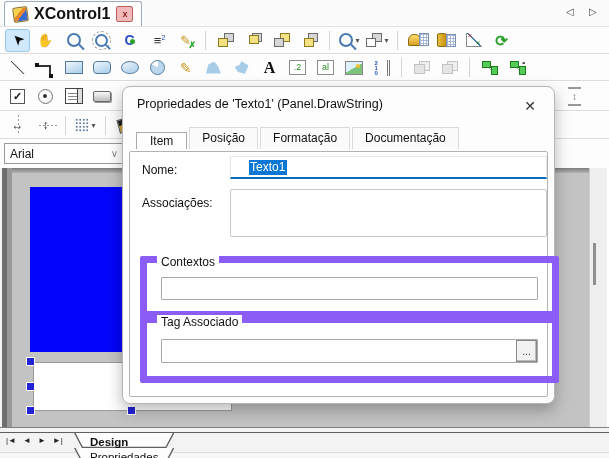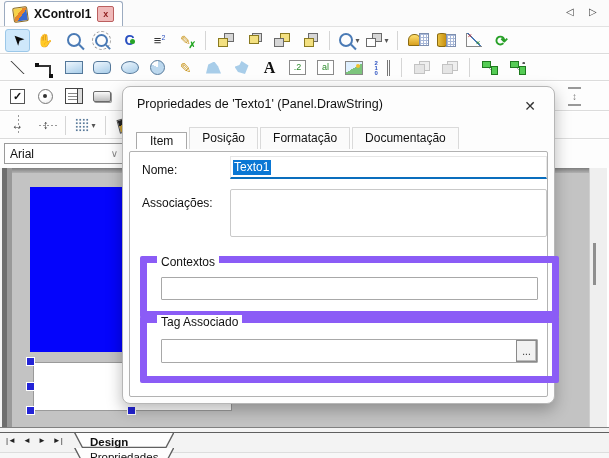--- a/index.html
+++ b/index.html
@@ -7,21 +7,21 @@
          font-family:"Liberation Sans",sans-serif;color:#111;}
 
   
   .doctabbar{position:absolute;left:0;top:0;width:100%;height:26px;background:#fbfbfb;
              border-bottom:1px solid #e2e2e2;z-index:3;}
   .doctab{position:absolute;left:4px;top:1px;height:24px;background:#fff;border:1px solid #9cabc0;
           border-bottom:none;border-radius:3px 3px 0 0;display:flex;align-items:center;gap:6px;
           padding:0 8px;z-index:4;}
   .doc-icon{width:13px;height:13px;border:1px solid #8a6a20;border-radius:2px;transform:rotate(-8deg);
             background:linear-gradient(135deg,#f6d24a 0 38%,#e8872a 38% 58%,#3a6ad0 58%);}
-  .doctab-label{font-weight:bold;font-size:12px;text-align:center;}
+  .doctab-label{font-weight:bold;font-size:16px;text-align:center;}
   .doctab-close{width:15px;height:14px;background:#f0baba;border:1px solid #bb5f5f;border-radius:2px;
                 color:#8e1d1d;font-size:9px;font-weight:bold;display:flex;align-items:center;
                 justify-content:center;line-height:1;}
   .tabscroll{position:absolute;top:6px;font-size:10px;color:#444;z-index:3;}
   .tabscroll.left{left:566px;} .tabscroll.right{left:589px;}
 
   
   .trow{position:absolute;left:0;width:100%;display:flex;align-items:center;padding-left:5px;
         box-sizing:border-box;background:#fdfdfd;border-bottom:1px solid #dcdcdc;gap:3px;z-index:2;}
   #row1{top:27px;height:27px;} #row2{top:55px;height:26px;} #row3{top:82px;height:29px;}
@@ -178,21 +178,21 @@
   .dtab{padding:3px 12px 4px;font-size:12px;border:1px solid #dadada;border-bottom:none;
       background:#fbfbfb;margin-right:2px;border-radius:1px 1px 0 0;}
   .dtab.active{background:#fff;border-color:#a9a9a9;padding:1px 13px;position:relative;}
   .dtab.active::after{content:"";position:absolute;left:0;right:0;bottom:-1px;height:1px;background:#fff;}
   .dlg-page{position:absolute;left:6px;top:64px;width:419px;height:246px;border:1px solid #b2b2b2;
       border-radius:2px;background:#fff;box-sizing:border-box;}
   .fldlabel{position:absolute;font-size:12px;color:#111;}
   .lbl-nome{left:12px;top:11px;text-align:center;} .lbl-doc{left:12px;top:44px;}
   .inp-nome{position:absolute;left:100px;top:4px;width:317px;height:23px;border:1px solid #e6e6e6;
       border-bottom:2px solid #0a6ebd;box-sizing:border-box;display:flex;align-items:center;
-      padding-left:2px;font-size:12px;background:#fff;}
+      padding-left:18px;font-size:12px;background:#fff;}
   .inp-nome .sel{background:#0a77d4;color:#fff;padding:0 2px 1px 1px;}
   .inp-doc{position:absolute;left:100px;top:37px;width:317px;height:48px;border:1px solid #c9c9c9;
       border-radius:2px;box-sizing:border-box;background:#fff;resize:none;font-family:"Liberation Sans",sans-serif;}
   .groupbox{position:absolute;left:10px;width:405px;border:7px solid #8b5cf6;border-radius:2px;}
   .gb-contextos{top:104px;height:48px;} .gb-tag{top:164px;height:53px;}
   .gb-legend{position:absolute;top:-8px;left:10px;background:#fff;padding:0 4px;font-size:12px;}
   .gb-input{position:absolute;left:14px;top:14px;width:377px;height:23px;border:1px solid #a8a8a8;
       border-radius:1px;box-sizing:border-box;background:#fff;font-family:"Liberation Sans",sans-serif;
       font-size:12px;padding:0 3px;}
   .gb-tag .gb-input{top:16px;height:24px;padding-right:24px;}

